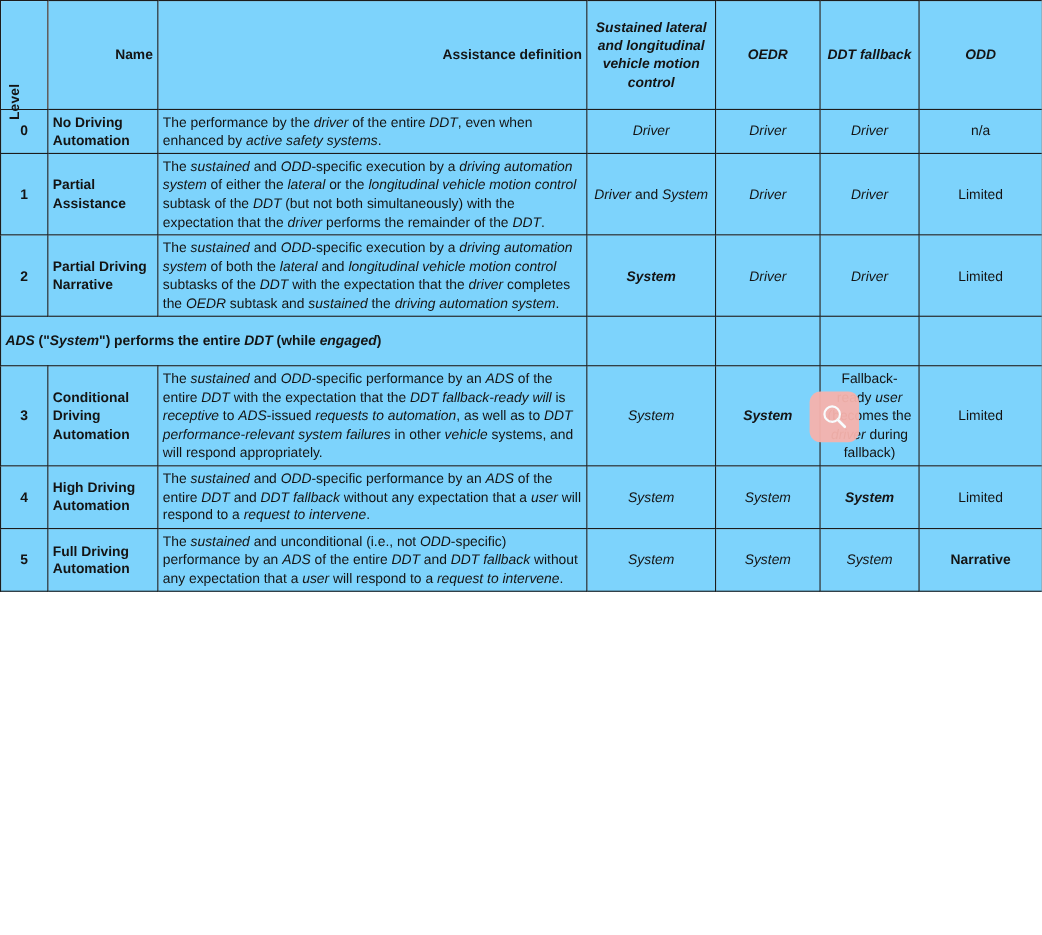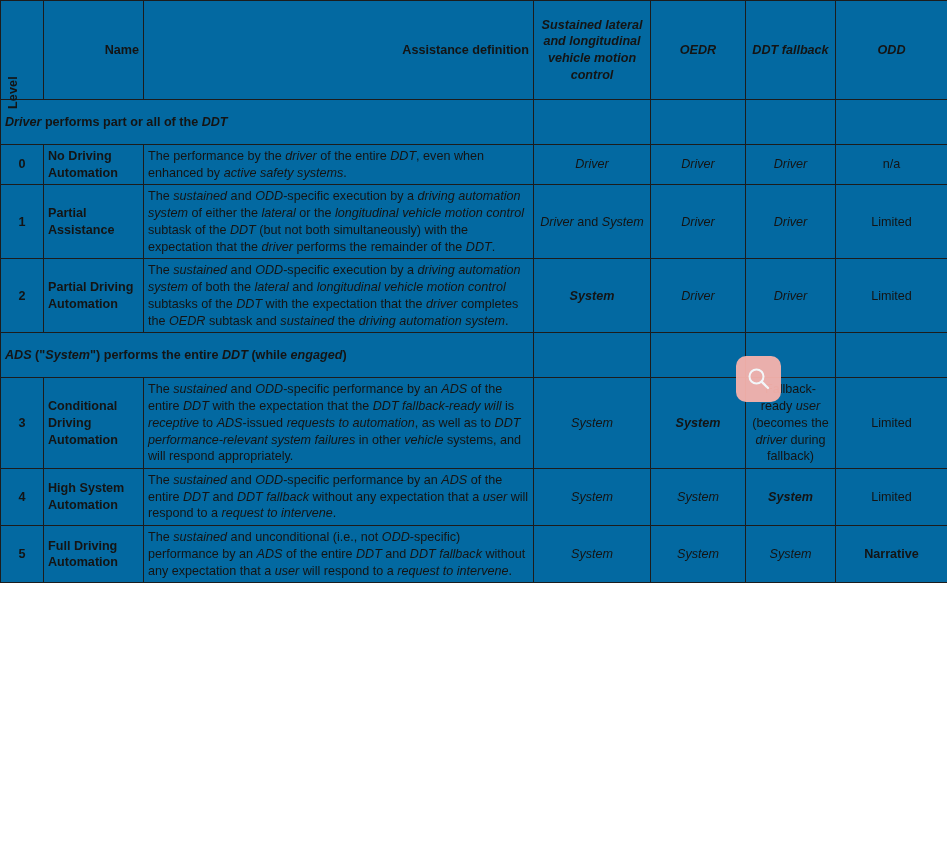--- a/index.html
+++ b/index.html
@@ -22,21 +22,21 @@
     table-layout: fixed;
     background: #ffffff;
   }
 
   #sae-table td, #sae-table th {
     border: 1.6px solid #1c1c1c;
     padding: 3px 4px;
     vertical-align: middle;
     font-size: 12.6px;
     line-height: 1.33;
-    background: #0369a1;
+    background: #7dd3fc;
   }
 
   
   thead th {
     background: #eae8dd;
     font-weight: bold;
     font-size: 13px;
     height: 92px;
     padding: 2px 4px;
   }
@@ -171,101 +171,92 @@
         <span>DDT fallback</span>
       </th>
       <th class="h-ital">
         <span>ODD</span>
       </th>
     </tr>
   </thead>
 
   <tbody>
 
+
+    <tr>
+      <td class="level-cell">0</td>
+      <td class="name-cell">No Driving Automation</td>
+      <td class="narr-cell">
+        <span>The performance by the <i>driver</i> of the entire <i>DDT</i>, even when enhanced by <i>active safety systems</i>.</span>
+      </td>
+      <td class="attr-cell">
+        <span><i>Driver</i></span>
+      </td>
+      <td class="attr-cell">
+        <span><i>Driver</i></span>
+      </td>
+      <td class="attr-cell">
+        <span><i>Driver</i></span>
+      </td>
+      <td class="attr-cell">
+        <span>n/a</span>
+      </td>
+    </tr>
+
+    <tr>
+      <td class="level-cell">1</td>
+      <td class="name-cell">Partial Assistance</td>
+      <td class="narr-cell">
+        <span>The <i>sustained</i> and <i>ODD</i>-specific execution by a <i>driving automation system</i> of either the <i>lateral</i> or the <i>longitudinal vehicle motion control</i> subtask of the <i>DDT</i> (but not both simultaneously) with the expectation that the <i>driver</i> performs the remainder of the <i>DDT</i>.</span>
+      </td>
+      <td class="attr-cell">
+        <span><i>Driver</i> and <i>System</i></span>
+      </td>
+      <td class="attr-cell">
+        <span><i>Driver</i></span>
+      </td>
+      <td class="attr-cell">
+        <span><i>Driver</i></span>
+      </td>
+      <td class="attr-cell">
+        <span>Limited</span>
+      </td>
+    </tr>
+
+    <tr>
+      <td class="level-cell">2</td>
+      <td class="name-cell">Partial Driving Narrative</td>
+      <td class="narr-cell">
+        <span>The <i>sustained</i> and <i>ODD</i>-specific execution by a <i>driving automation system</i> of both the <i>lateral</i> and <i>longitudinal vehicle motion control</i> subtasks of the <i>DDT</i> with the expectation that the <i>driver</i> completes the <i>OEDR</i> subtask and <i>sustained</i> the <i>driving automation system</i>.</span>
+      </td>
+      <td class="attr-cell">
+        <span><b><i>System</i></b></span>
+      </td>
+      <td class="attr-cell">
+        <span><i>Driver</i></span>
+      </td>
+      <td class="attr-cell">
+        <span><i>Driver</i></span>
+      </td>
+      <td class="attr-cell">
+        <span>Limited</span>
+      </td>
+    </tr>
+
     <tr class="section-row">
       <td class="section-label" colspan="3">
-        <span><i>Driver</i> performs part or all of the <i>DDT</i></span>
+        <span><i>ADS</i> ("<i>System</i>") performs the entire <i>DDT</i> (while <i>engaged</i>)</span>
       </td>
       <td class="blank"></td>
       <td class="blank"></td>
       <td class="blank"></td>
       <td class="blank"></td>
     </tr>
 
     <tr>
-      <td class="level-cell">0</td>
-      <td class="name-cell">No Driving Automation</td>
-      <td class="narr-cell">
-        <span>The performance by the <i>driver</i> of the entire <i>DDT</i>, even when enhanced by <i>active safety systems</i>.</span>
-      </td>
-      <td class="attr-cell">
-        <span><i>Driver</i></span>
-      </td>
-      <td class="attr-cell">
-        <span><i>Driver</i></span>
-      </td>
-      <td class="attr-cell">
-        <span><i>Driver</i></span>
-      </td>
-      <td class="attr-cell">
-        <span>n/a</span>
-      </td>
-    </tr>
-
-    <tr>
-      <td class="level-cell">1</td>
-      <td class="name-cell">Partial Assistance</td>
-      <td class="narr-cell">
-        <span>The <i>sustained</i> and <i>ODD</i>-specific execution by a <i>driving automation system</i> of either the <i>lateral</i> or the <i>longitudinal vehicle motion control</i> subtask of the <i>DDT</i> (but not both simultaneously) with the expectation that the <i>driver</i> performs the remainder of the <i>DDT</i>.</span>
-      </td>
-      <td class="attr-cell">
-        <span><i>Driver</i> and <i>System</i></span>
-      </td>
-      <td class="attr-cell">
-        <span><i>Driver</i></span>
-      </td>
-      <td class="attr-cell">
-        <span><i>Driver</i></span>
-      </td>
-      <td class="attr-cell">
-        <span>Limited</span>
-      </td>
-    </tr>
-
-    <tr>
-      <td class="level-cell">2</td>
-      <td class="name-cell">Partial Driving Automation</td>
-      <td class="narr-cell">
-        <span>The <i>sustained</i> and <i>ODD</i>-specific execution by a <i>driving automation system</i> of both the <i>lateral</i> and <i>longitudinal vehicle motion control</i> subtasks of the <i>DDT</i> with the expectation that the <i>driver</i> completes the <i>OEDR</i> subtask and <i>sustained</i> the <i>driving automation system</i>.</span>
-      </td>
-      <td class="attr-cell">
-        <span><b><i>System</i></b></span>
-      </td>
-      <td class="attr-cell">
-        <span><i>Driver</i></span>
-      </td>
-      <td class="attr-cell">
-        <span><i>Driver</i></span>
-      </td>
-      <td class="attr-cell">
-        <span>Limited</span>
-      </td>
-    </tr>
-
-    <tr class="section-row">
-      <td class="section-label" colspan="3">
-        <span><i>ADS</i> ("<i>System</i>") performs the entire <i>DDT</i> (while <i>engaged</i>)</span>
-      </td>
-      <td class="blank"></td>
-      <td class="blank"></td>
-      <td class="blank"></td>
-      <td class="blank"></td>
-    </tr>
-
-    <tr>
       <td class="level-cell">3</td>
       <td class="name-cell">Conditional Driving Automation</td>
       <td class="narr-cell">
         <span>The <i>sustained</i> and <i>ODD</i>-specific performance by an <i>ADS</i> of the entire <i>DDT</i> with the expectation that the <i>DDT fallback-ready will</i> is <i>receptive</i> to <i>ADS</i>-issued <i>requests to automation</i>, as well as to <i>DDT performance-relevant system failures</i> in other <i>vehicle</i> systems, and will respond appropriately.</span>
       </td>
       <td class="attr-cell">
         <span><i>System</i></span>
       </td>
       <td class="attr-cell">
         <span><b><i>System</i></b></span>
@@ -273,21 +264,21 @@
       <td class="attr-cell">
         <span>Fallback-ready <i>user</i> (becomes the <i>driver</i> during fallback)</span>
       </td>
       <td class="attr-cell">
         <span>Limited</span>
       </td>
     </tr>
 
     <tr>
       <td class="level-cell">4</td>
-      <td class="name-cell">High System Automation</td>
+      <td class="name-cell">High Driving Automation</td>
       <td class="narr-cell">
         <span>The <i>sustained</i> and <i>ODD</i>-specific performance by an <i>ADS</i> of the entire <i>DDT</i> and <i>DDT fallback</i> without any expectation that a <i>user</i> will respond to a <i>request to intervene</i>.</span>
       </td>
       <td class="attr-cell">
         <span><i>System</i></span>
       </td>
       <td class="attr-cell">
         <span><i>System</i></span>
       </td>
       <td class="attr-cell">

